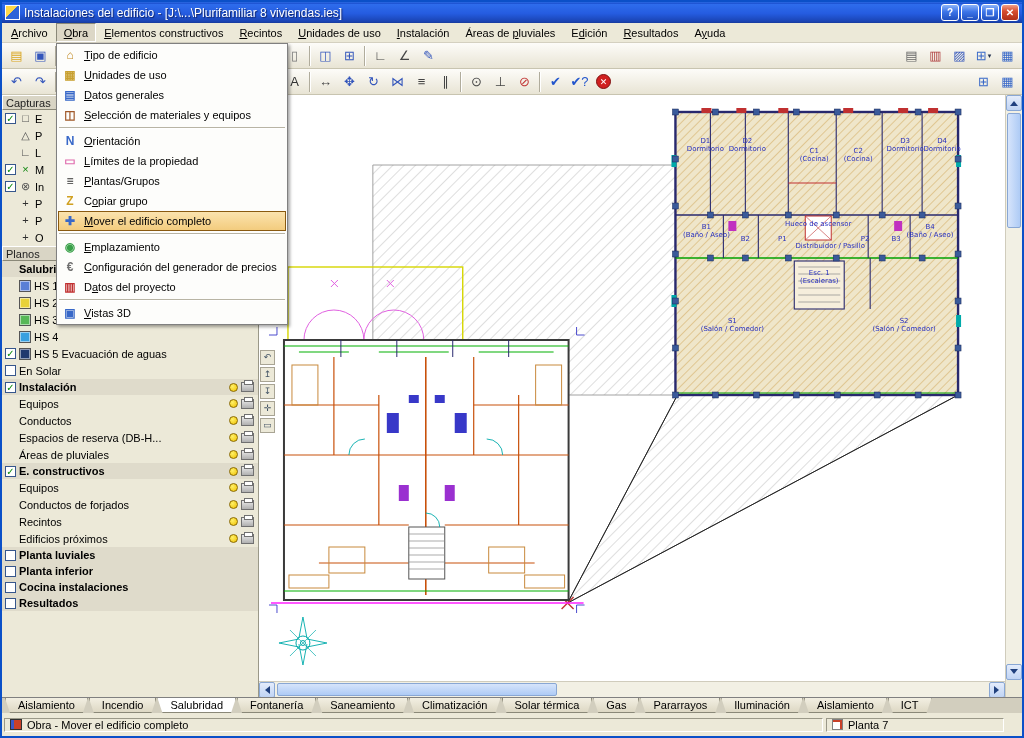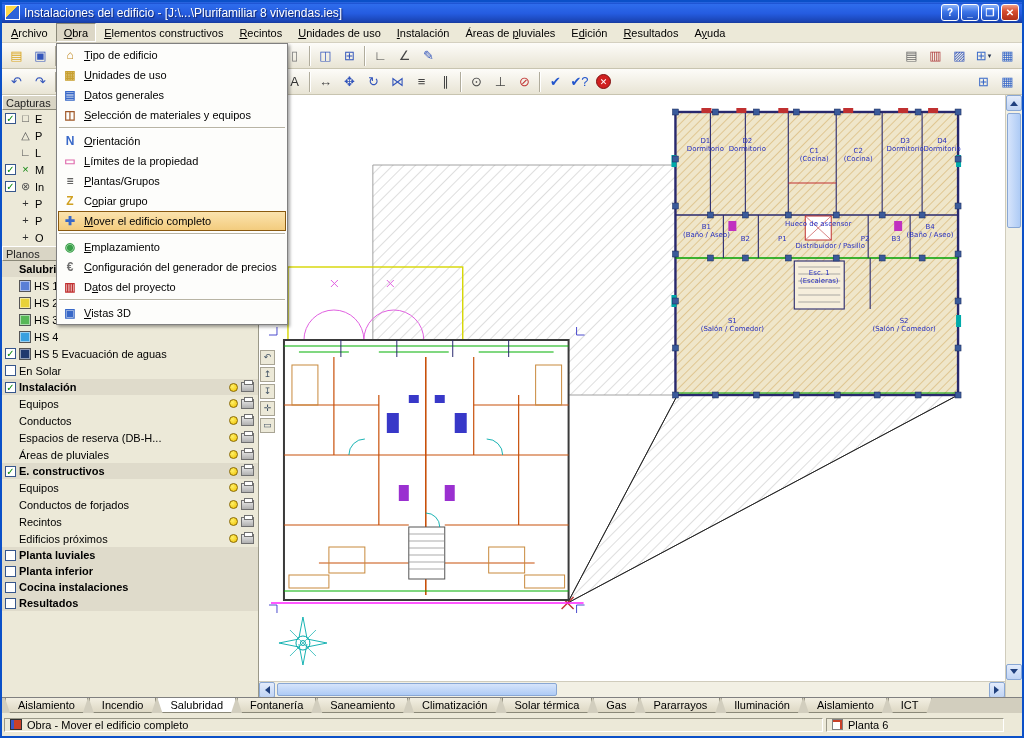--- a/index.html
+++ b/index.html
@@ -738,21 +738,21 @@
       <div class="tab">ICT</div>
     </div>
 
   <div class="statusbar">
     <div class="st-box st-left">
       <span class="st-icon"></span>
       <span>Obra - Mover el edificio completo</span>
     </div>
     <div class="st-box st-right">
       <span class="st-icon2"></span>
-      <span>Planta 6</span>
+      <span>Planta 7</span>
     </div>
     <div class="grip"></div>
   </div>
 
   <div class="popup">
       <div class="pm-item">
         <span class="pm-icon" style="color: rgb(192, 136, 32);">⌂</span>
         <span class="pm-label"><u>T</u>ipo de edificio</span>
       </div>
       <div class="pm-item">

